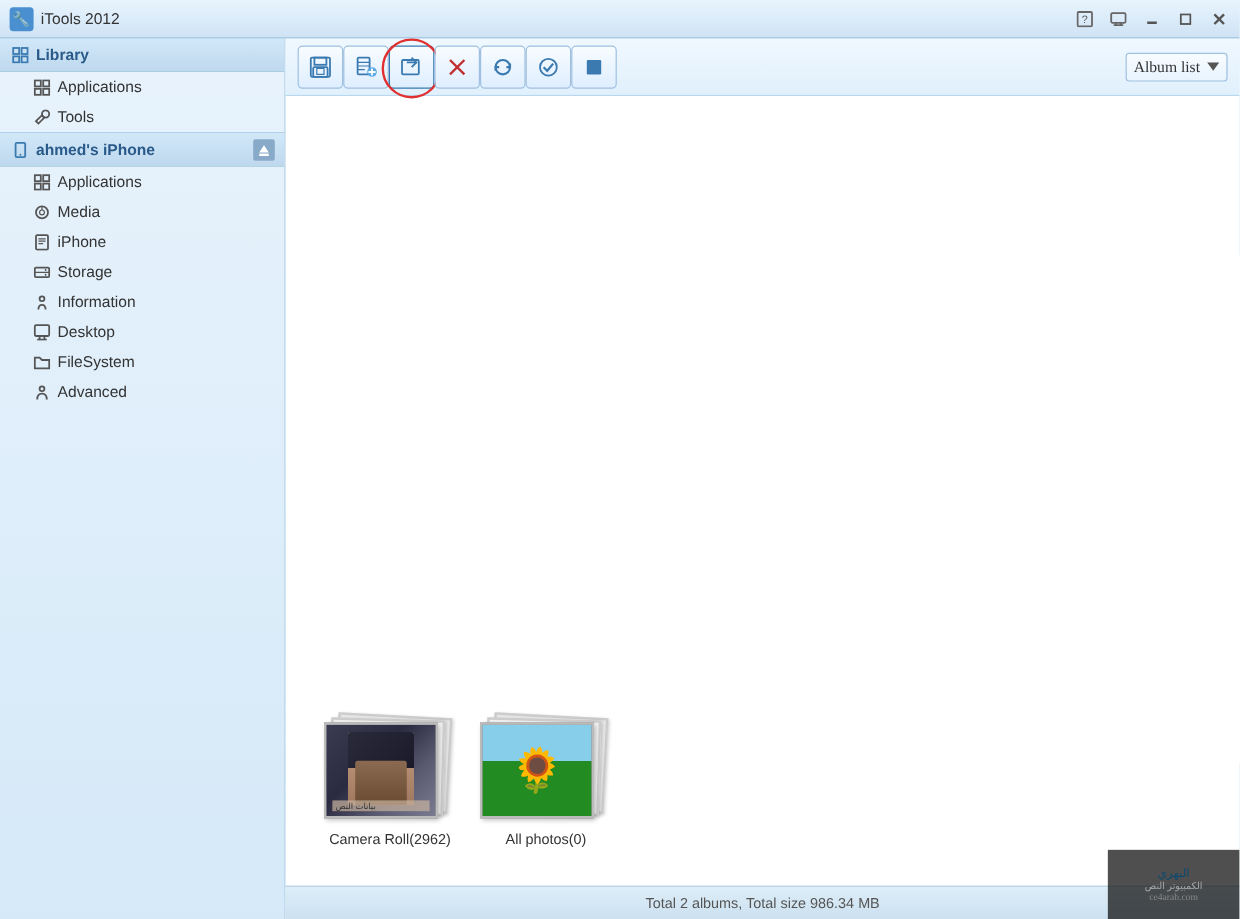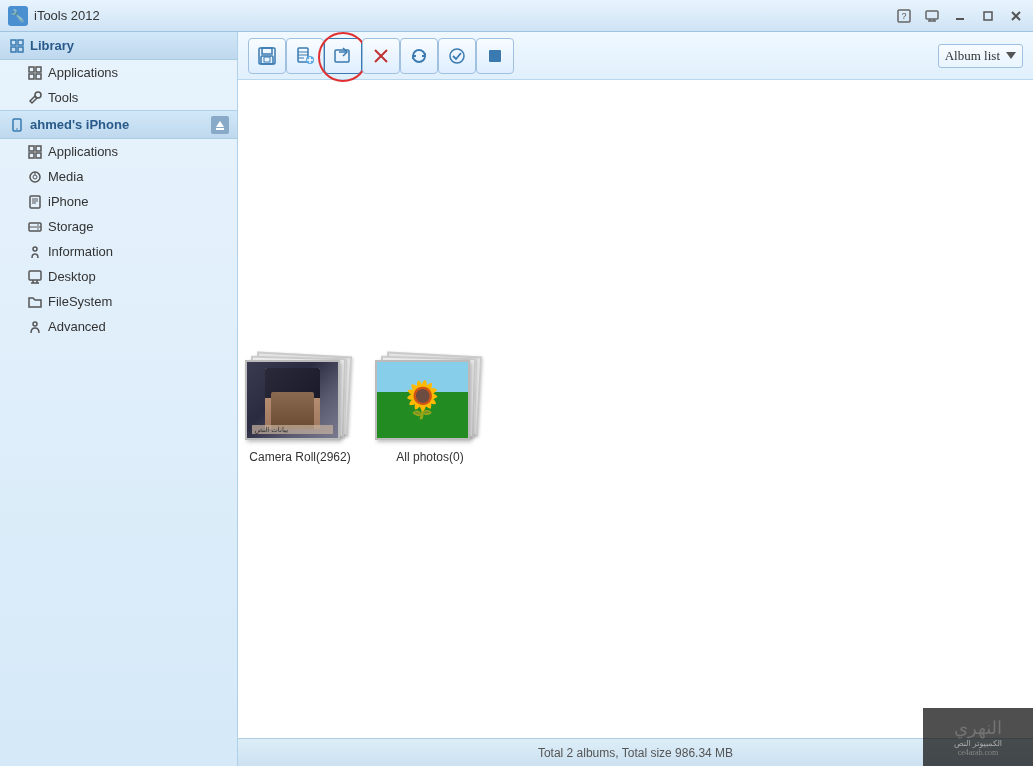--- a/index.html
+++ b/index.html
@@ -160,24 +160,24 @@
       padding: 3px 6px;
       cursor: pointer;
       font-size: 13px;
       color: #333;
       gap: 6px;
     }
 
     
     .content-main {
       flex: 1;
-      padding: 7px;
+      padding: 32px;
       display: flex;
       gap: 20px;
-      align-items: center;
+      align-items: flex-end;
     }
 
     .album-item {
       display: flex;
       flex-direction: column;
       align-items: center;
       gap: 6px;
       cursor: pointer;
     }
 
@@ -543,17 +543,17 @@
     </div>
 
     <div class="statusbar">
       <span>Total 2 albums, Total size 986.34 MB</span>
     </div>
   </div>
 </div>
 
 <div style="position:fixed;bottom:0;right:0;width:110px;height:58px;background:rgba(20,20,20,0.75);display:flex;flex-direction:column;align-items:center;justify-content:center;z-index:100;">
   <div style="color:#ccc;font-size:9px;font-family:serif;">
-    <div style="text-align:center;font-size:18px;color:#737373;">النهري</div>
+    <div style="text-align:center;font-size:10px;color:#0c4a6e;">النهري</div>
     <div style="text-align:center;font-size:8px;color:#aaa;">الكمبيوتر النص</div>
     <div style="text-align:center;font-size:8px;color:#888;">ce4arab.com</div>
   </div>
 </div>
 
 </body></html>

